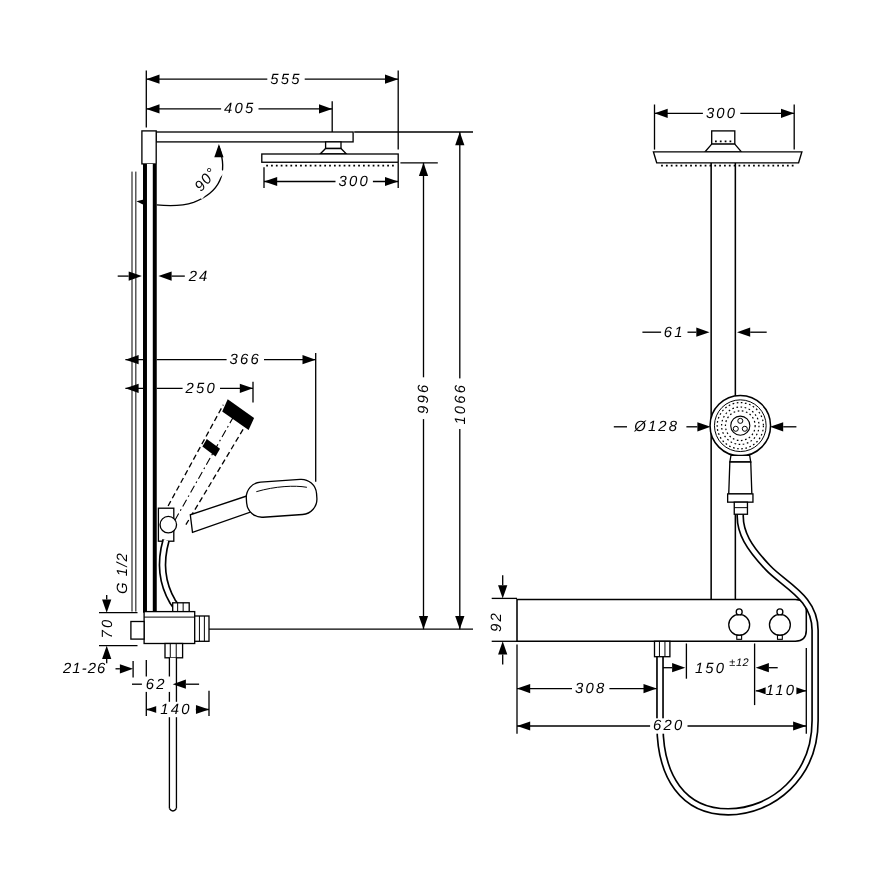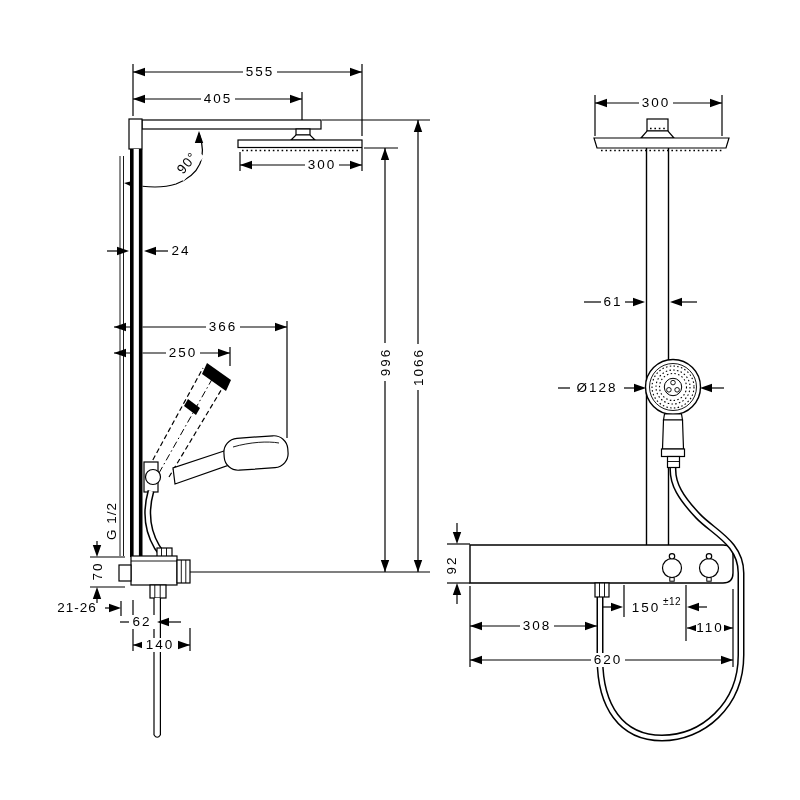--- a/index.html
+++ b/index.html
@@ -1,16 +1,16 @@
 <!DOCTYPE html>
 <html><head>
 <meta charset="utf-8">
 <style>
   html,body{margin:0;padding:0;background:#ffffff;}
-  .canvas{width:800px;height:800px;background:#ffffff;position:relative;font-family:"Liberation Sans",sans-serif;}
+  .canvas{width:800px;height:800px;background:#ffffff;position:relative;font-family:"Liberation Sans",sans-serif;font-style:italic;}
   svg{display:block;}
   text{fill:#000;font-family:"Liberation Sans",sans-serif;font-size:13.5px;letter-spacing:2px;}
   text.sm{font-size:10px;letter-spacing:0.5px;}
   text.ls1{letter-spacing:1px;}
   .ln{stroke:#000;stroke-width:1.2;fill:none;}
   .thin{stroke:#000;stroke-width:0.9;fill:none;}
   .ah{fill:#000;stroke:none;}
   .wh{fill:#ffffff;stroke:#000;stroke-width:1.2;}
   .whk{fill:#ffffff;stroke:#000;stroke-width:1.4;}
   .blk{fill:#000;stroke:none;}

